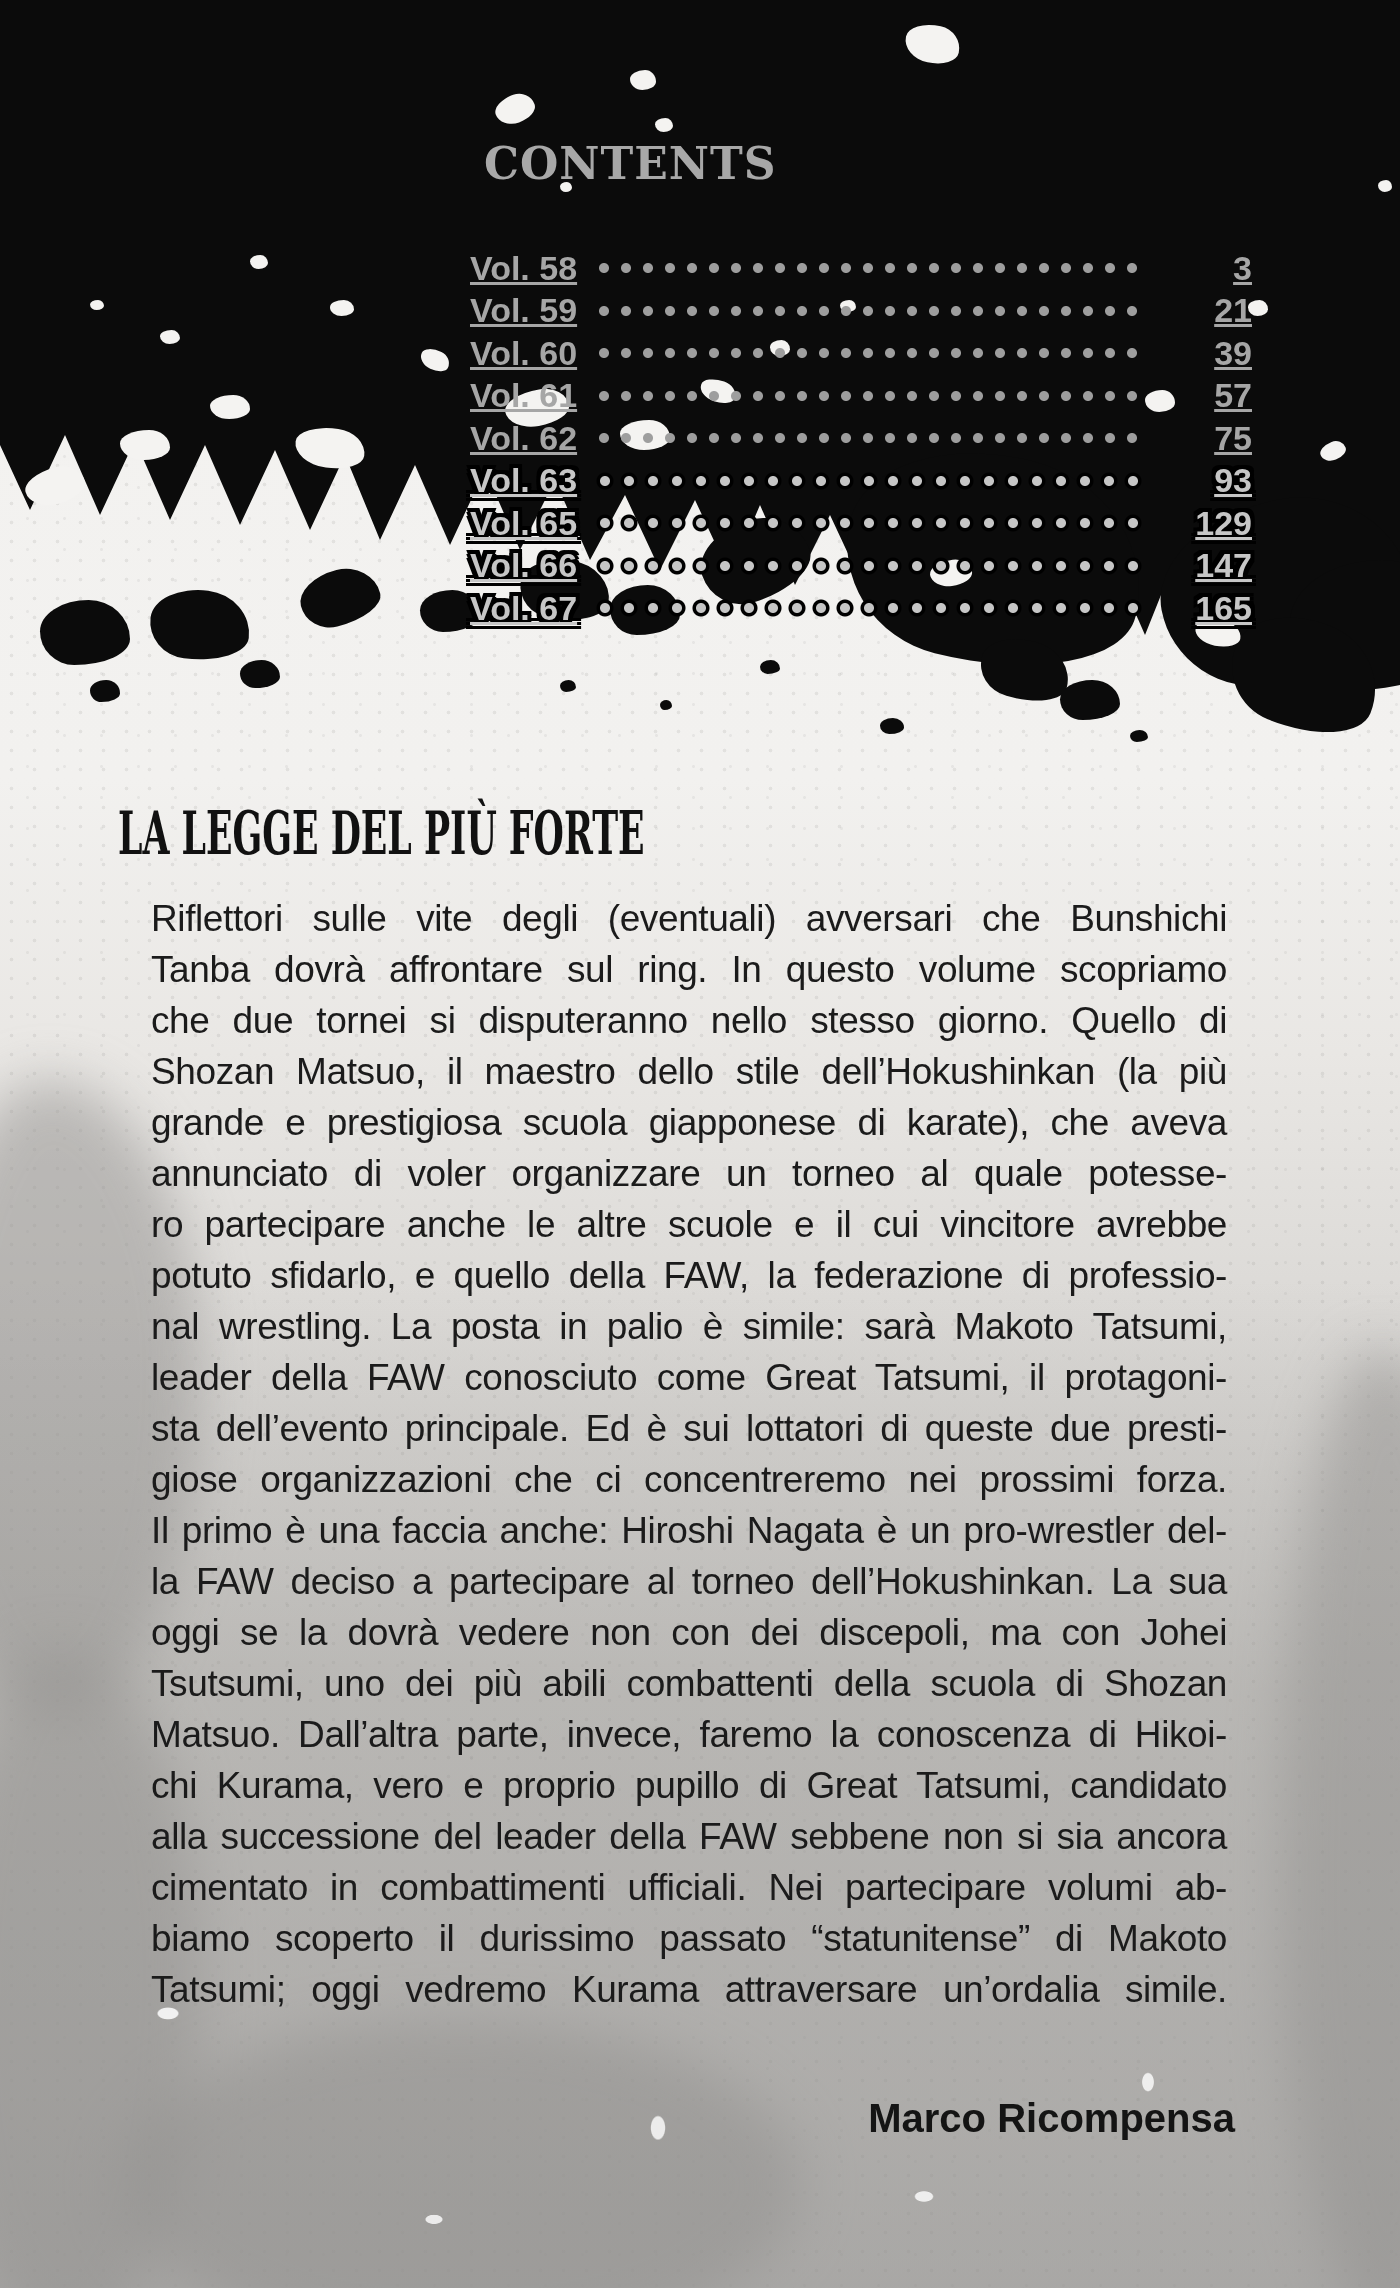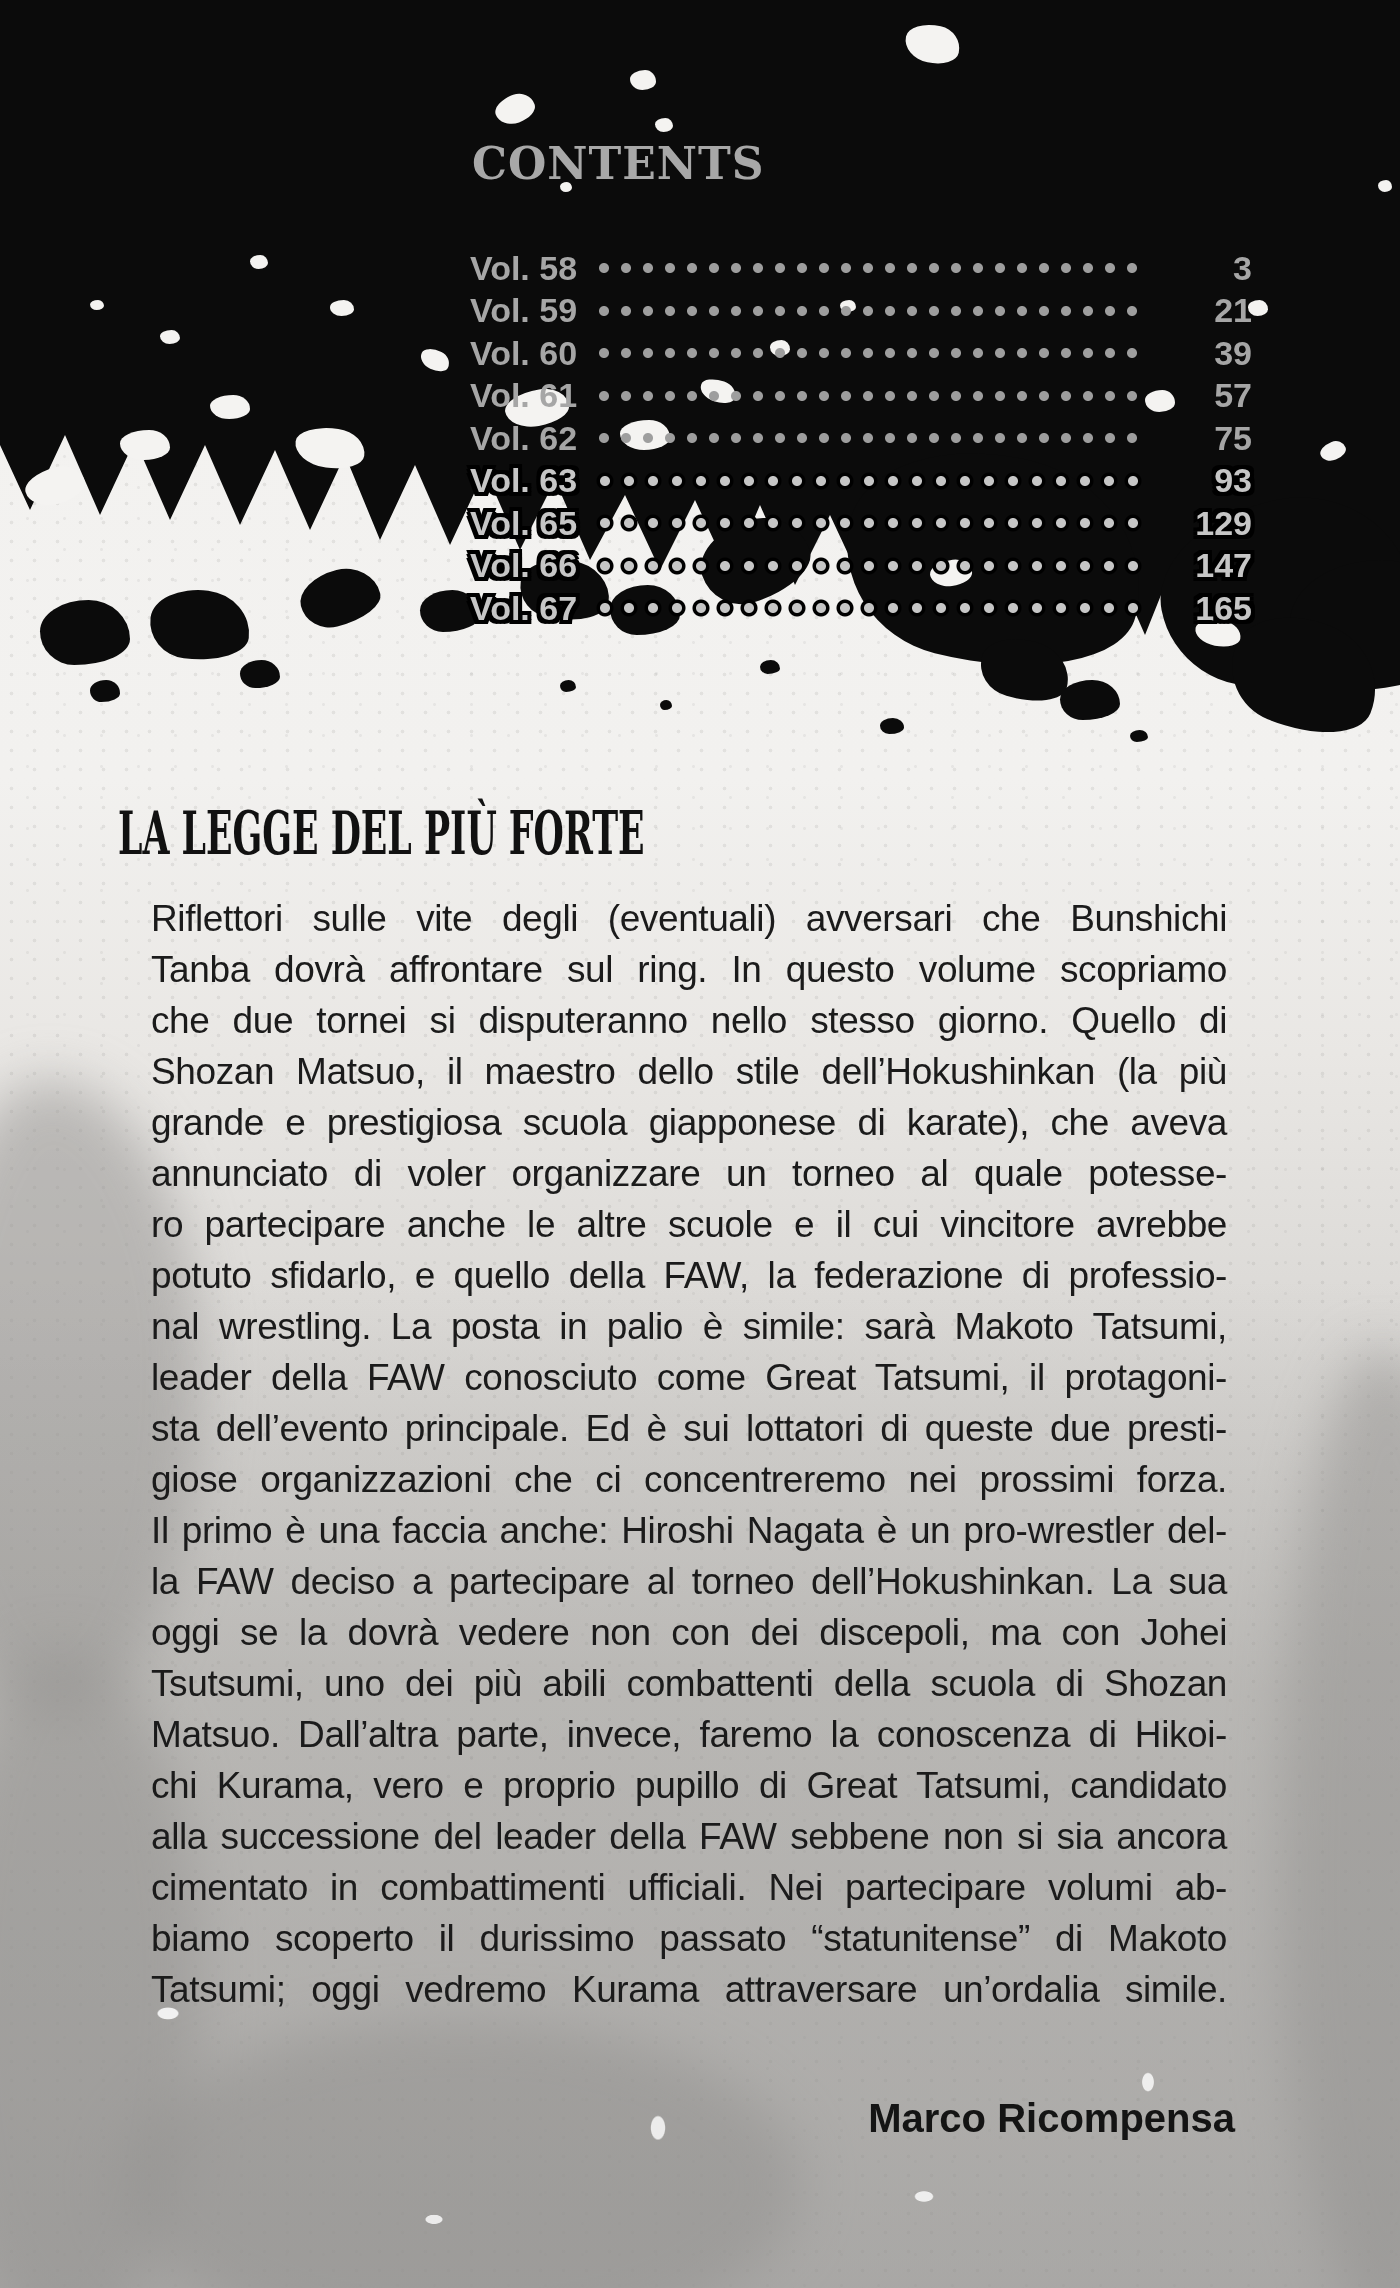--- a/index.html
+++ b/index.html
@@ -32,23 +32,23 @@
   .ink-top{
     position:absolute;left:0;top:0;width:1400px;height:760px;background:#0b0b0b;z-index:2;
     clip-path:polygon(0 0,1400px 0,1400px 620px,1368px 585px,1340px 650px,1305px 590px,1270px 655px,1235px 575px,1210px 640px,1175px 560px,1145px 635px,1110px 555px,1075px 615px,1040px 540px,1000px 610px,965px 535px,935px 600px,900px 520px,865px 590px,830px 515px,795px 585px,760px 505px,730px 575px,695px 500px,660px 570px,625px 495px,590px 560px,555px 480px,520px 550px,485px 470px,450px 545px,415px 465px,380px 540px,345px 455px,310px 530px,275px 450px,240px 525px,205px 445px,170px 520px,135px 440px,100px 515px,65px 435px,30px 510px,0 445px);
   }
   .blob{position:absolute;background:#0b0b0b;border-radius:54% 46% 62% 38%/48% 60% 40% 52%;z-index:2;}
   .wblob{position:absolute;background:#f4f3f1;border-radius:58% 42% 52% 48%/45% 58% 42% 55%;z-index:3;}
   
   .toc{position:absolute;left:470px;top:138px;width:782px;z-index:4;color:#a6a6a6;}
   .toc-title{
     font-family:"DejaVu Serif",serif;font-weight:900;font-size:44px;letter-spacing:1px;
-    color:#a8a8a8;margin:0 0 58px 2px;
-  }
-  .toc-row{display:flex;align-items:center;height:42.5px;font-weight:bold;font-size:34px;}
+    color:#a8a8a8;margin:0 0 58px 14px;
+  }
+  .toc-row{display:flex;align-items:center;height:42.5px;font-weight:bold;font-size:34px;text-decoration:underline;}
   .toc-label{white-space:nowrap;}
   .leader{
     flex:1;height:42px;margin:0 12px 0 16px;
     background-image:radial-gradient(circle,#9e9e9e 4.5px,transparent 5.5px);
     background-size:22px 42px;background-position:0 60%;background-repeat:repeat-x;
   }
   .toc-num{min-width:92px;text-align:right;white-space:nowrap;}
   .outlined{color:#c6c6c6;}
   .outlined .toc-label,.outlined .toc-num{
     text-shadow:-4px -4px 0 #000,4px -4px 0 #000,-4px 4px 0 #000,4px 4px 0 #000,0 -4px 0 #000,0 4px 0 #000,-4px 0 0 #000,4px 0 0 #000;

